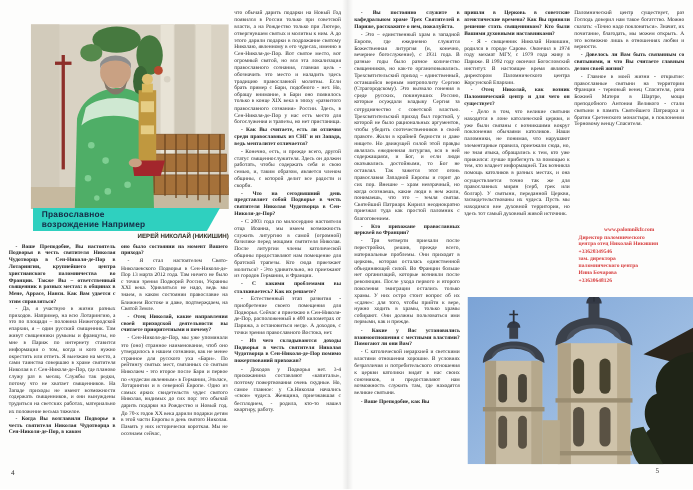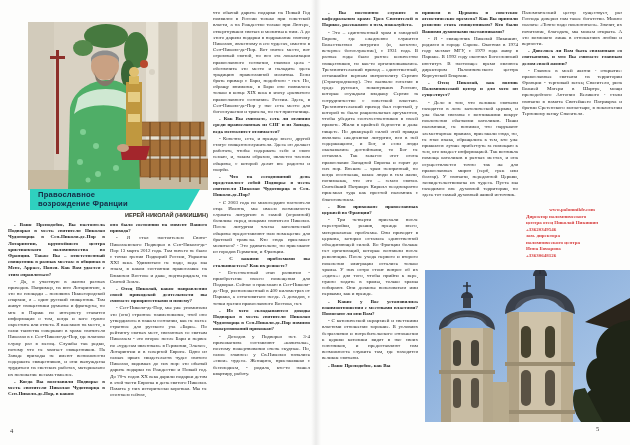--- a/index.html
+++ b/index.html
@@ -90,21 +90,21 @@
       <rect x="101" y="54" width="10" height="8" fill="#d9b85e"></rect>
       <circle cx="106" cy="50" r="5" fill="#e0c070"></circle>
       <rect x="100" y="70" width="12" height="10" fill="#e6cd84"></rect>
       <rect x="100" y="92" width="12" height="8" fill="#e6cd84"></rect>
       <path d="M92 124 L122 124 L118 138 L94 138 Z" fill="#a3262c"></path>
       <ellipse cx="95" cy="126" rx="6" ry="4" fill="#c9a183"></ellipse>
     </svg>
 
     <div class="banner" style="background:#2fd0bf;">
       <div class="line" style="color:#152a45;">Православное</div>
-      <div class="line" style="color:#152a45;">возрождение Франции</div>
+      <div class="line" style="color:#152a45;">возрождение Например</div>
     </div>
     <div class="byline">ИЕРЕЙ НИКОЛАЙ (НИКИШИН)</div>
 
     <div class="col" style="left:8px;top:222px;width:97px;height:212px;">
         <p class="para q">- Ваше Преподобие, Вы настоятель Подворья в честь святителя Николая Чудотворца в Сен-Николя-де-Пор в Лотарингии, крупнейшего центра христианского паломничества во Франции. Также Вы – ответственный священник в разных местах: в общинах в Мене, Аррасе, Нанси. Как Вам удается с этим справляться?</p>
         <p class="para a">- Да, я участвую в жизни разных приходов. Например, на всю Лотарингию, а это по площади – половина Нижегородской епархии, я – один русский священник. Там живут священники румыны и французы, но мне в Париж по интернету ставится информация о том, когда и кого нужно окрестить или отпеть. Я выезжаю на место, а сами таинства совершаю в храме святителя Николая в г. Сен-Николя-де-Пор, где планово служу раз в месяц. Службы так редки, потому что не хватает священников. На Западе приходы не имеют возможности содержать священников, и они вынуждены трудиться на светских работах, материально их положение весьма тяжелое.</p>
         <p class="para q">- Когда Вы возглавили Подворье в честь святителя Николая Чудотворца в Сен-Николя-де-Пор, в каком</p>
       </div>
     <div class="col" style="left:110px;top:222px;width:97px;height:212px;">
         <p class="para qc">оно было состоянии на момент Вашего прихода?</p>

